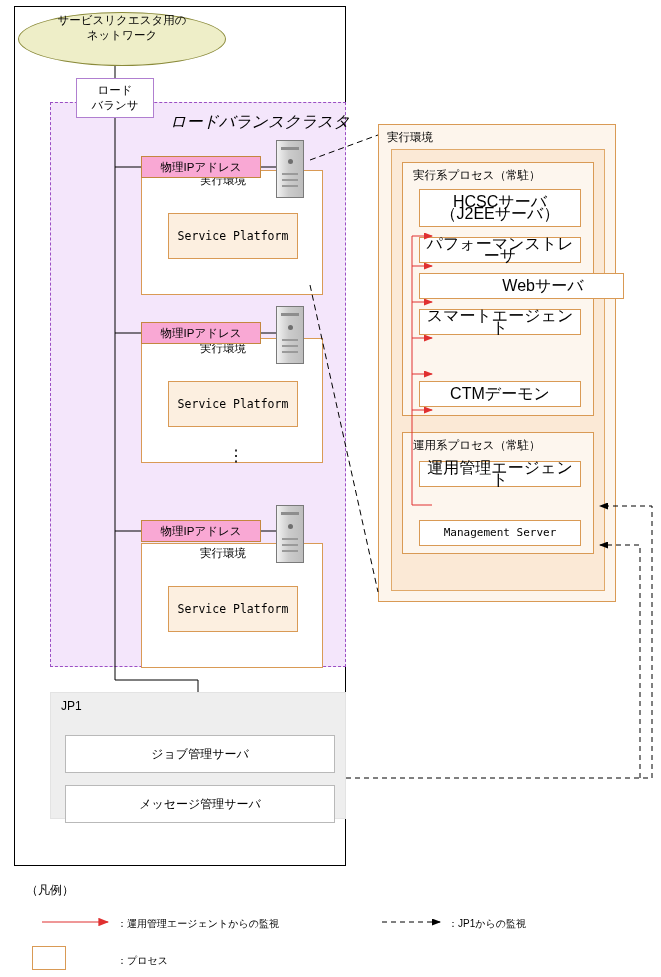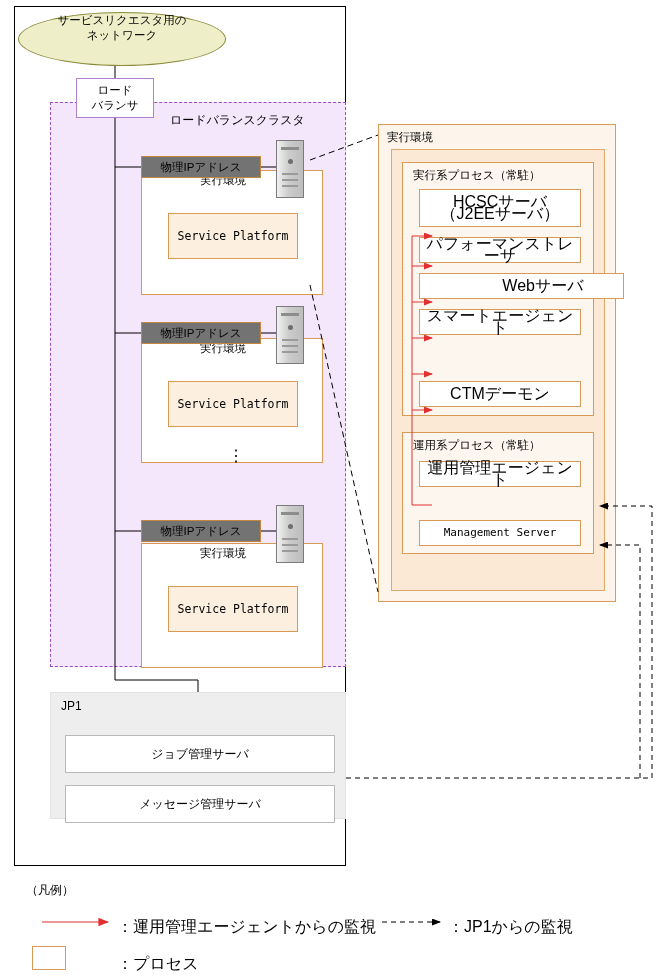--- a/index.html
+++ b/index.html
@@ -51,28 +51,29 @@
   }
 
   
   .cluster {
     left: 50px; top: 102px; width: 296px; height: 565px;
     border: 1px dashed #9b4fc4;
     background: #f4e6fb;
   }
   .cluster-label {
     left: 170px; top: 112px;
-    font-size: 12px;
+    font-size: 16px;
+    font-style: italic;
   }
 
   
   .ip-box {
     width: 120px; height: 22px;
     border: 1px solid #c4873f;
-    background: #737373;
+    background: #f9a8d4;
     display: flex; align-items: center; justify-content: center;
     font-size: 11.5px;
     z-index: 5;
   }
 
   
   .env-box {
     width: 182px; height: 125px;
     border: 1px solid #d99a55;
     background: #fff;
@@ -174,21 +175,21 @@
   .proc.tall { height: 36px; }
   .proc.tall::before { height: 36px; }
   .proc.mono {
     font-family: "DejaVu Sans Mono", monospace;
     font-size: 11px;
     margin-top: 21px;
   }
 
   
   .legend-title { left: 26px; top: 882px; font-size: 12px; }
-  .legend-text { font-size: 16px; }
+  .legend-text { font-size: 10px; }
 
   
   svg.overlay {
     position: absolute; left: 0; top: 0; width: 661px; height: 977px;
     pointer-events: none;
   }
   .legend-proc {
     position: absolute;
     width: 34px; height: 24px;
     border: 1px solid #d99a55;

